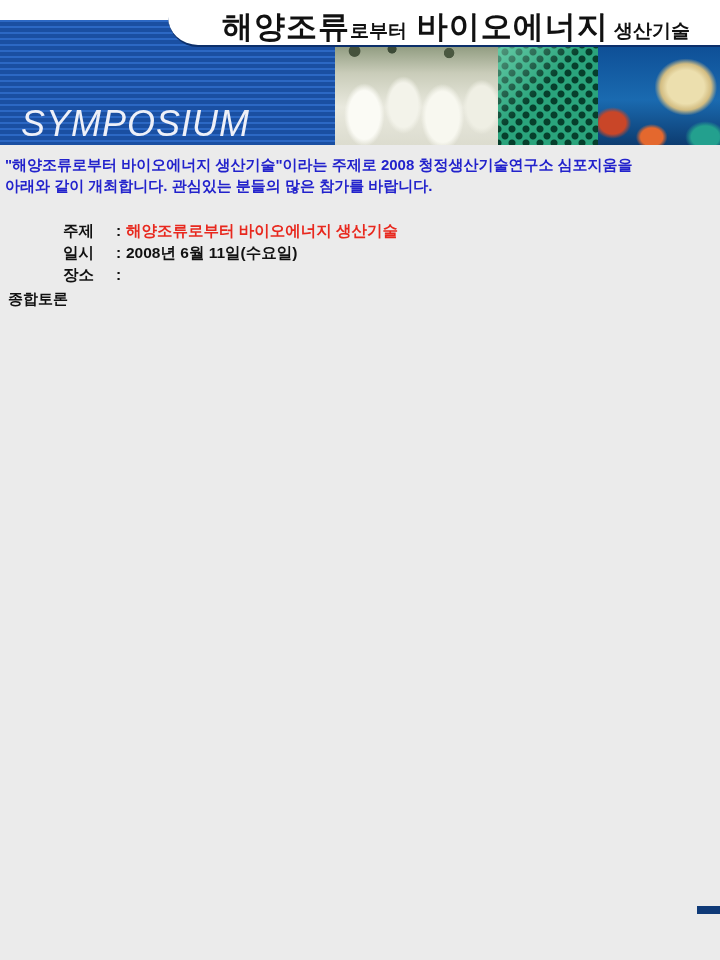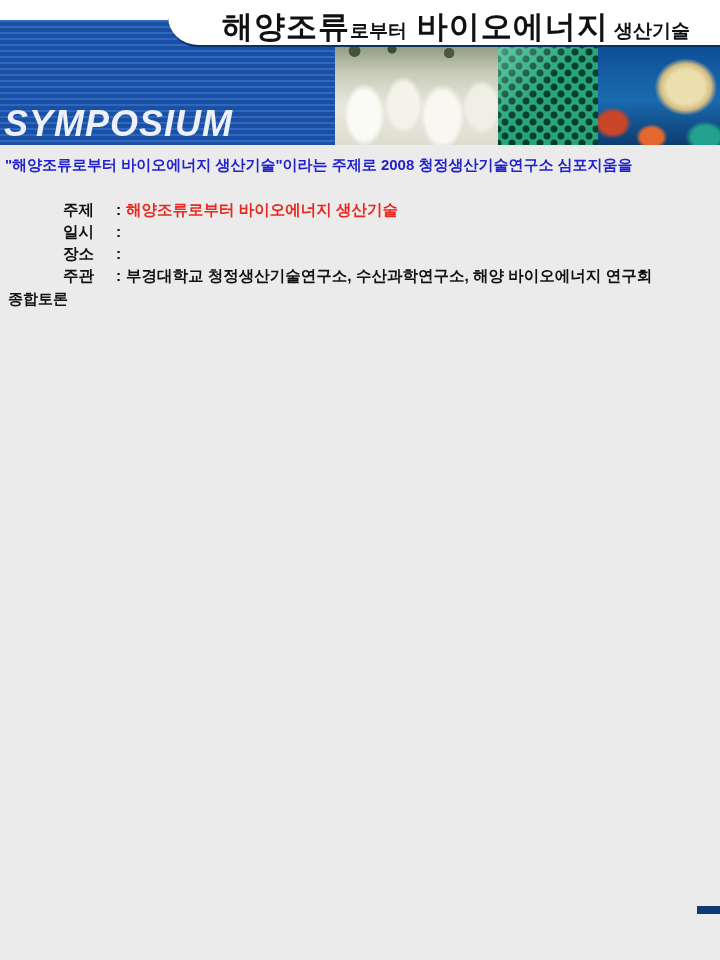--- a/index.html
+++ b/index.html
@@ -37,21 +37,21 @@
       radial-gradient(ellipse 26px 22px at 12% 78%, #c94628 0 50%, transparent 72%),
       radial-gradient(ellipse 22px 18px at 44% 92%, #e4682e 0 50%, transparent 72%),
       radial-gradient(ellipse 28px 22px at 88% 92%, #23a08e 0 50%, transparent 72%),
       linear-gradient(180deg,#0e4f96 0%,#1a6ab0 55%,#0d3c70 100%); }
   .title-box { position:absolute; top:0; left:168px; width:552px; height:47px;
     background:#ffffff; border-bottom:2px solid #0c2f6a;
     border-bottom-left-radius:30px; text-align:center; padding:6px 2px 0 26px;
     white-space:nowrap; }
   .t-big { font-size:31px; font-weight:800; color:#111; letter-spacing:1px; }
   .t-small { font-size:19px; font-weight:800; color:#111; }
-  .symposium { position:absolute; left:4px; top:103px; font-size:36px; font-weight:700;
+  .symposium { position:absolute; left:21px; top:103px; font-size:36px; font-weight:400;
     font-style:italic; color:#eef0f8; letter-spacing:1px; }
 
   
   .content { position:absolute; top:145px; left:0; width:720px; height:815px;
     background:#ebebeb; overflow:hidden; }
   .intro { margin:9px 4px 0 5px; color:#2222cc; font-weight:700; font-size:15px;
     line-height:21px; white-space:nowrap; }
   .details { margin:24px 0 0 63px; font-size:15.5px; font-weight:700; color:#111; }
   .drow { display:flex; line-height:22px; }
   .dlabel { width:48px; font-weight:800;font-family:Liberation Serif, serif; }
@@ -93,33 +93,37 @@
     </div>
     <div class="title-box">
       <span class="t-big">해양조류</span><span class="t-small">로부터</span><span class="t-big"> 바이오에너지</span><span class="t-small"> 생산기술</span>
     </div>
     <div class="symposium">SYMPOSIUM</div>
   </div>
 
   <div class="content">
     <div class="intro">
       <div>"해양조류로부터 바이오에너지 생산기술"이라는 주제로 2008 청정생산기술연구소 심포지움을</div>
+      <div>아래와 같이 개최합니다. 관심있는 분들의 많은 참가를 바랍니다.</div>
     </div>
 
     <div class="details">
         <div class="drow">
           <div class="dlabel">주제</div>
           <div class="dcolon">:</div>
           <div class="dlines">
             <div class="red">해양조류로부터 바이오에너지 생산기술</div>
           </div>
         </div>
         <div class="drow">
           <div class="dlabel">일시</div>
           <div class="dcolon">:</div>
+          <div class="dlines">
+            <div>2008년 6월 11일(수요일)</div>
+          </div>
         </div>
         <div class="drow">
           <div class="dlabel">장소</div>
           <div class="dcolon">:</div>
         </div>
         <div class="drow">
           <div class="dlabel">주관</div>
           <div class="dcolon">:</div>
           <div class="dlines">
             <div>부경대학교 청정생산기술연구소, 수산과학연구소, 해양 바이오에너지 연구회</div>

